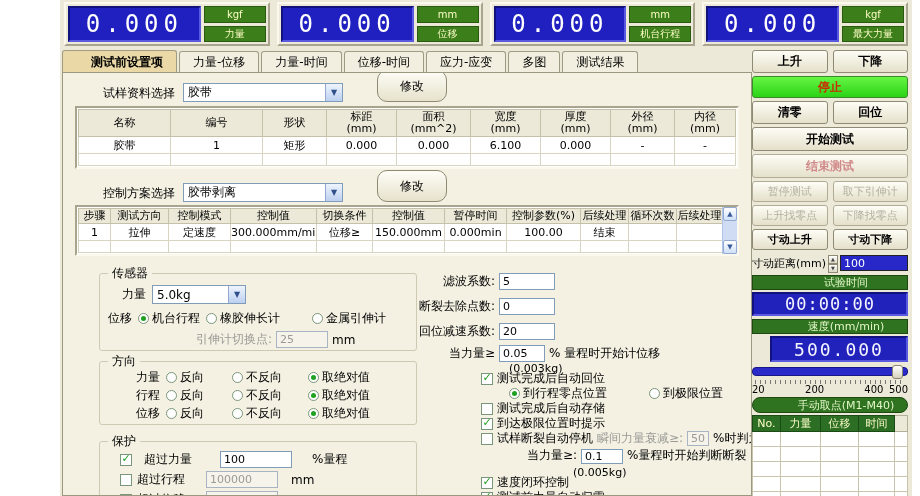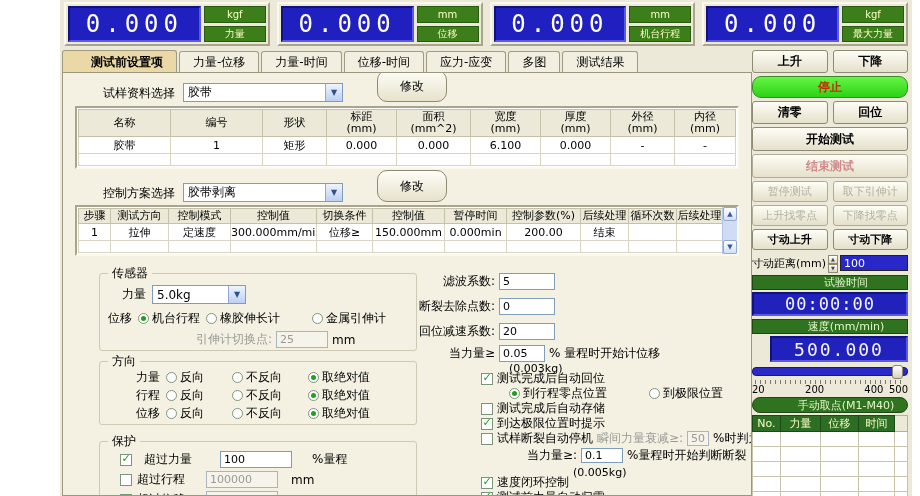--- a/index.html
+++ b/index.html
@@ -66,32 +66,32 @@
   
   .mid { position:absolute; left:300px; top:200px; width:386px; }
   .mrow { display:flex; align-items:center; height:17px; }
   .mrow.m8 { margin-bottom:8px; } .mrow.m5 { margin-bottom:5px; }
   .mlbl { width:132px; text-align:right; margin-right:4px; }
   .msuf { margin-left:4px; }
   .mnote { height:10px; font-size:11px; padding-left:146px; }
   .crow { display:flex; align-items:center; height:13px; margin-bottom:2px; padding-left:118px; gap:4px; white-space:nowrap; }
   .crow.radios { padding-left:146px; gap:0; }
   .crow.radios .opt2 { margin-left:42px; }
-  .crow.judge { padding-left:164px; height:17px; }
+  .crow.judge { padding-left:164px; height:17px;align-items:flex-end; }
   .mnote2 { height:10px; font-size:11px; padding-left:210px; }
   .crow .inp { height:15px; }
 
   
   .rpanel { position:absolute; left:692px; top:50px; width:156px; display:flex; flex-direction:column; }
   .btnrow { display:flex; gap:5px; margin-bottom:3px; }
   .btn { background:linear-gradient(#fefdf6,#e4e0ca); border:1px solid #8e8a74; border-radius:3px;
     display:flex; align-items:center; justify-content:center; font-size:12px; font-weight:bold; cursor:pointer; }
   .btnrow .btn { flex:1; height:23px; }
   .btn.wide { height:24px; margin-bottom:3px; }
-  .btn.stop { height:22px; margin-bottom:3px; background:linear-gradient(#66f544,#2bd316); color:#cc2800; border-color:#3a8a2a;border-radius:9px; }
+  .btn.stop { height:22px; margin-bottom:3px; background:linear-gradient(#66f544,#2bd316); color:#cc2800; border-color:#3a8a2a; }
   .btn.dim { color:#b4b0a0; border-color:#b0ac98; font-weight:normal; }
   .btn.endt { color:#d08888; border-color:#b0ac98; }
   .btnrow.sm .btn { height:21px; font-size:11px; }
   .jogrow { display:flex; align-items:center; height:18px; margin:1px 0 3px; }
   .joglbl { font-size:11px; white-space:nowrap; }
   .spinner { width:10px; height:16px; display:flex; flex-direction:column; margin:0 2px; }
   .spinner span { flex:1; font-size:5px; line-height:7px; text-align:center; background:linear-gradient(#fff,#dcd8c4);
     border:1px solid #8e8a74; color:#444; cursor:pointer; }
   .jogval { flex:1; height:16px; background:#2828c8; color:#fff; border:1px solid #222; font-size:11px;
     padding-left:3px; display:flex; align-items:center; }
@@ -292,21 +292,21 @@
           </thead>
         <tbody>
           <tr>
             <td>1</td>
             <td>拉伸</td>
             <td>定速度</td>
             <td>300.000mm/min</td>
             <td>位移≥</td>
             <td>150.000mm</td>
             <td>0.000min</td>
-            <td>200.00</td>
+            <td>100.00</td>
             <td>结束</td>
             <td></td>
             <td></td>
           </tr>
           <tr class="emptyrow">
             <td></td>
               <td></td>
               <td></td>
               <td></td>
               <td></td>

